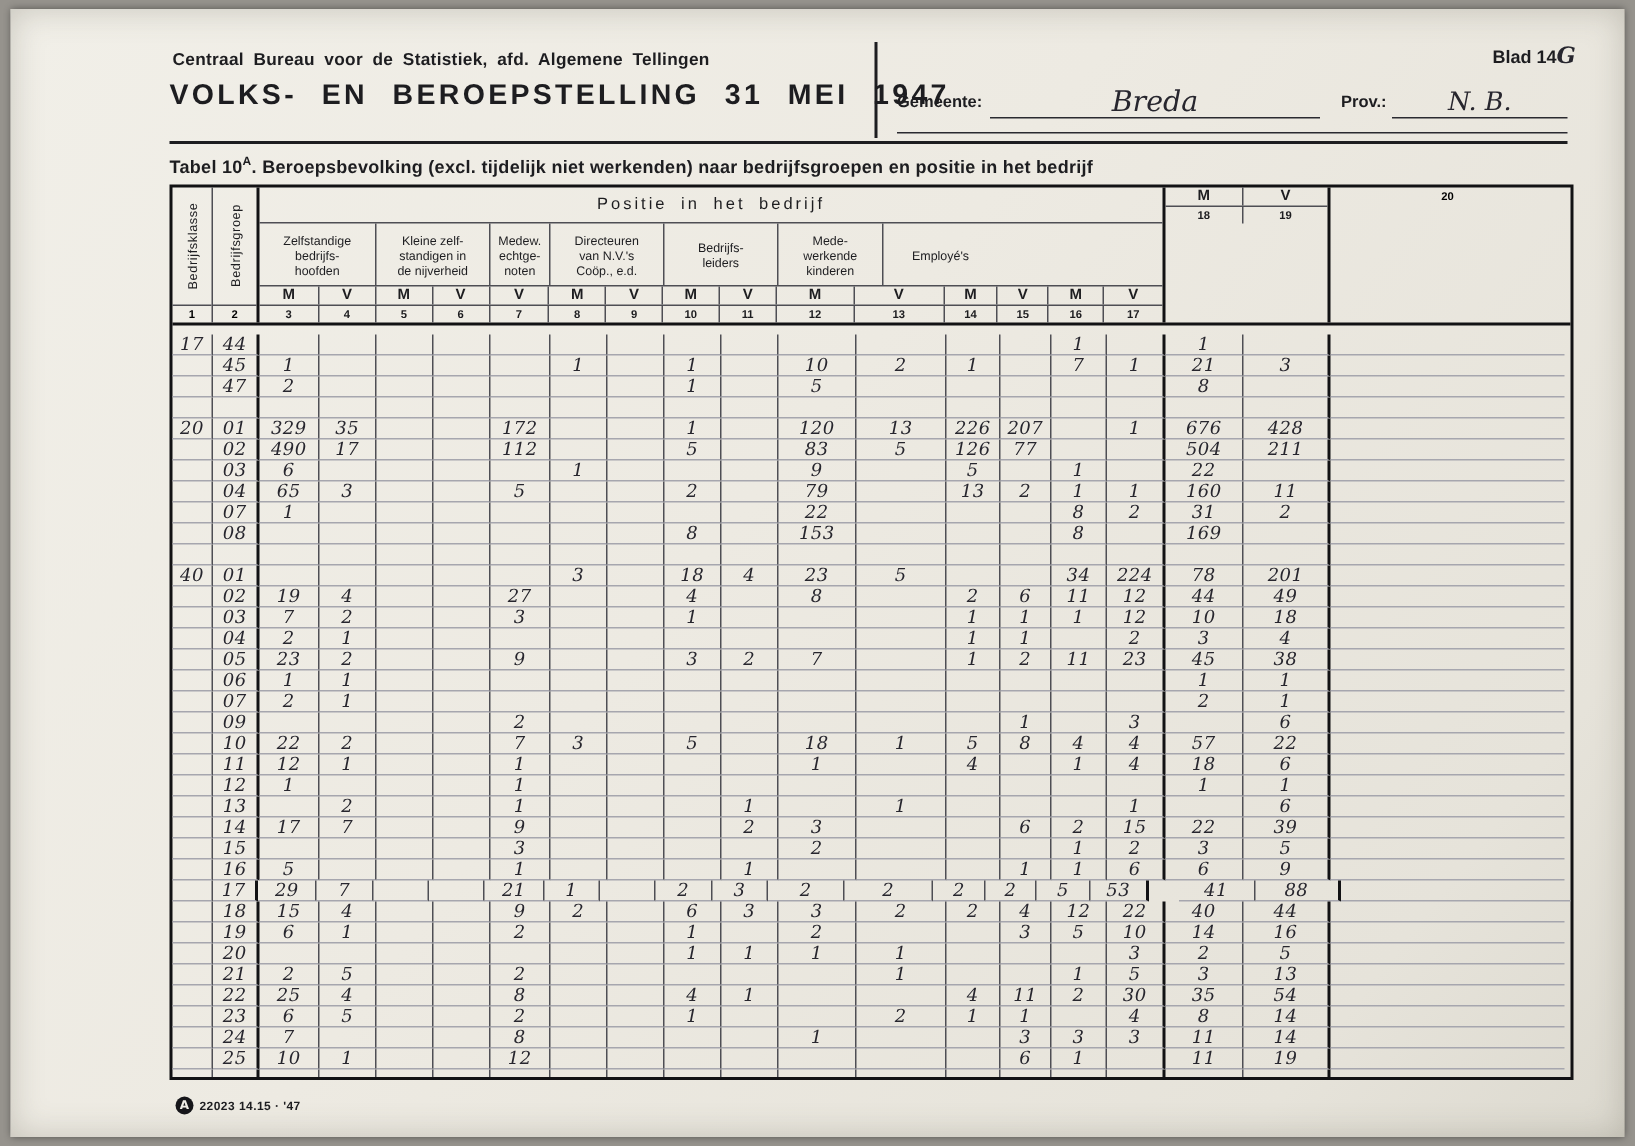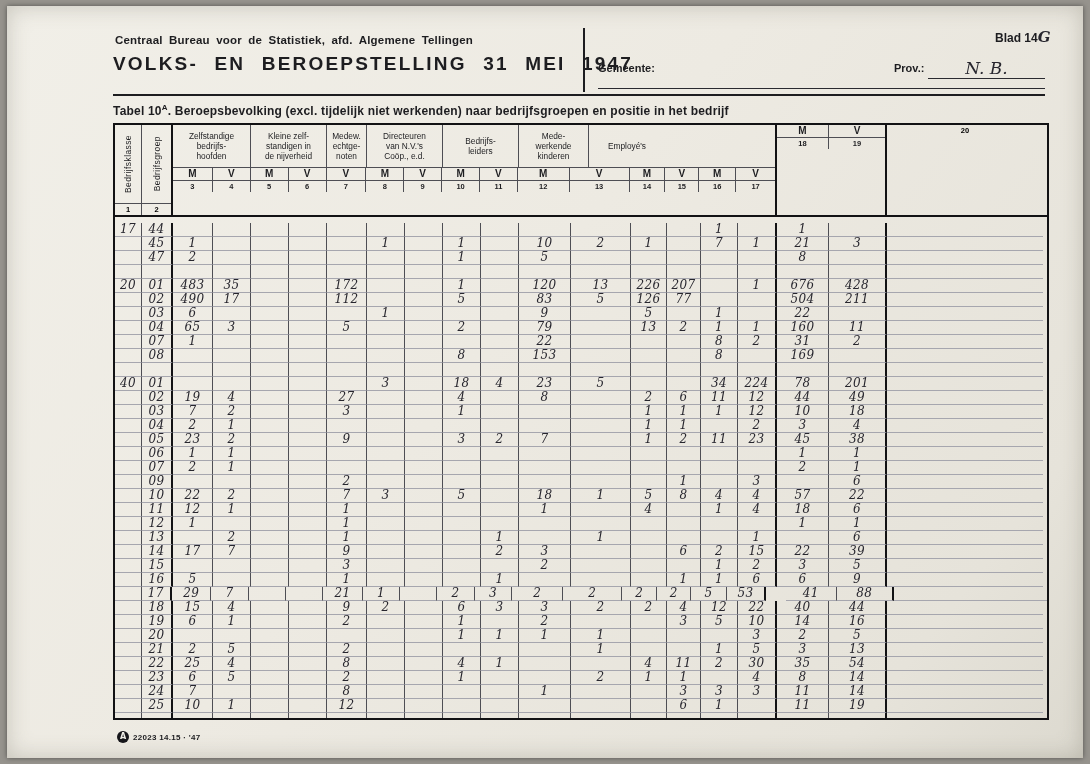--- a/index.html
+++ b/index.html
@@ -76,20 +76,23 @@
 <div class="paper"></div>
 
 <div class="abs agency ink">Centraal Bureau voor de Statistiek, afd. Algemene Tellingen</div>
 <div class="abs doctitle ink">VOLKS- EN BEROEPSTELLING 31 MEI 1947</div>
 <div class="abs hdr-divider"></div>
 <div class="abs blad ink">
   <span>Blad 14</span><span class="script blad-script">G</span>
 </div>
 <div class="abs gemeente-row">
   <span class="lbl ink abs" style="left:0;top:5px">Gemeente:</span>
+  <div class="fill-line" style="left:62px;top:0;width:220px;height:21px;text-align:center;">
+    <span class="script gemeente-val">Breda</span>
+  </div>
   <span class="lbl ink abs" style="left:296px;top:5px">Prov.:</span>
   <div class="fill-line" style="left:330px;top:1px;width:117px;height:20px;text-align:center;">
     <span class="script prov-val">N. B.</span>
   </div>
 </div>
 <div class="abs rule-a"></div>
 <div class="abs rule-b"></div>
 
 <div class="abs caption ink">
   <span>Tabel 10</span><sup>A</sup><span>.   Beroepsbevolking (excl. tijdelijk niet werkenden) naar bedrijfsgroepen en positie in het bedrijf</span>
@@ -103,20 +106,21 @@
         </div>
       <div class="hnum">1</div>
     </div>
     <div class="hcol thickR" style="width:31px">
       <div class="rotbox">
           <span class="rot">Bedrijfsgroep</span>
         </div>
       <div class="hnum">2</div>
     </div>
     <div class="hcol thickR" style="width:604px">
+      <div class="positie ink">Positie in het bedrijf</div>
       <div class="grow" id="group-row">
           <div class="gbox ink thinR" style="width: 78px;">Zelfstandige
 bedrijfs-
 hoofden</div>
           <div class="gbox ink thinR" style="width: 76px;">Kleine zelf-
 standigen in
 de nijverheid</div>
           <div class="gbox ink thinR" style="width: 40px;">Medew.
 echtge-
 noten</div>
@@ -265,21 +269,21 @@
         <div class="dc hw thinR" style="width: 34px;"></div>
         <div class="dc hw thinR" style="width: 37px;"></div>
         <div class="dc hw thickR" style="width: 39px;"></div>
         <div class="dc hw thinR" style="width: 52px;"></div>
         <div class="dc hw thickR" style="width: 58px;"></div>
         <div class="dc" style="width: 156px;"></div>
       </div>
       <div class="drow">
         <div class="dc thinR hw" style="width: 27px;">20</div>
         <div class="dc thickR hw" style="width: 31px;">01</div>
-        <div class="dc hw thinR" style="width: 40px;">483</div>
+        <div class="dc hw thinR" style="width: 40px;">329</div>
         <div class="dc hw thinR" style="width: 38px;">35</div>
         <div class="dc hw thinR" style="width: 38px;"></div>
         <div class="dc hw thinR" style="width: 38px;"></div>
         <div class="dc hw thinR" style="width: 40px;">172</div>
         <div class="dc hw thinR" style="width: 38px;"></div>
         <div class="dc hw thinR" style="width: 38px;"></div>
         <div class="dc hw thinR" style="width: 38px;">1</div>
         <div class="dc hw thinR" style="width: 38px;"></div>
         <div class="dc hw thinR" style="width: 52px;">120</div>
         <div class="dc hw thinR" style="width: 60px;">13</div>

